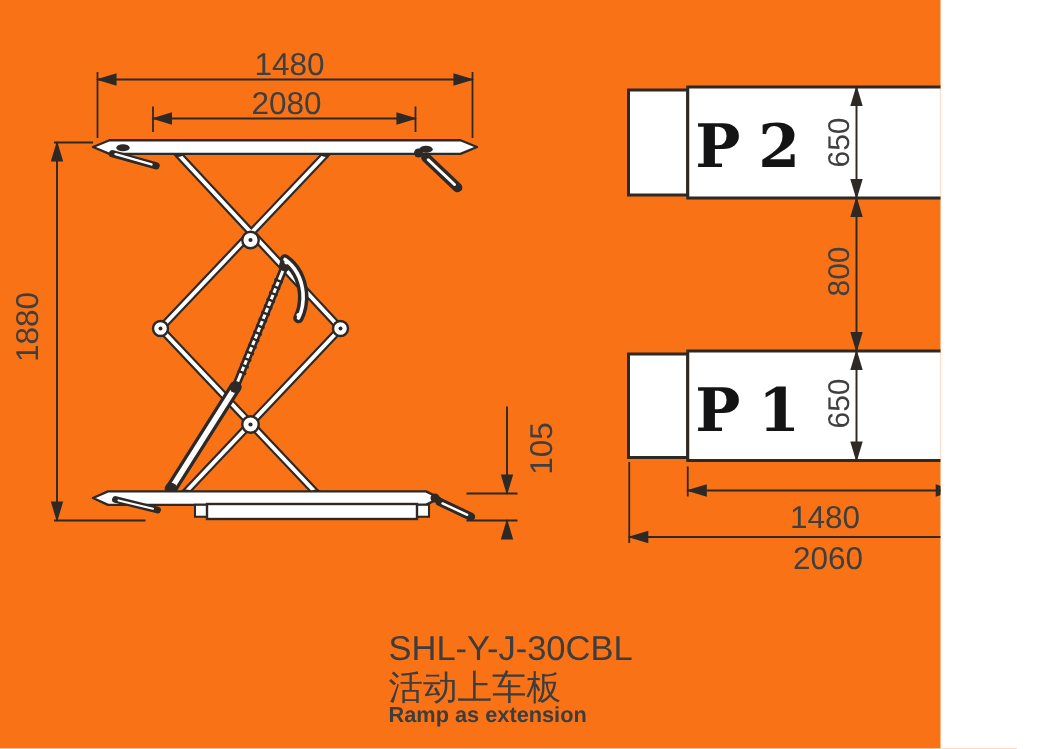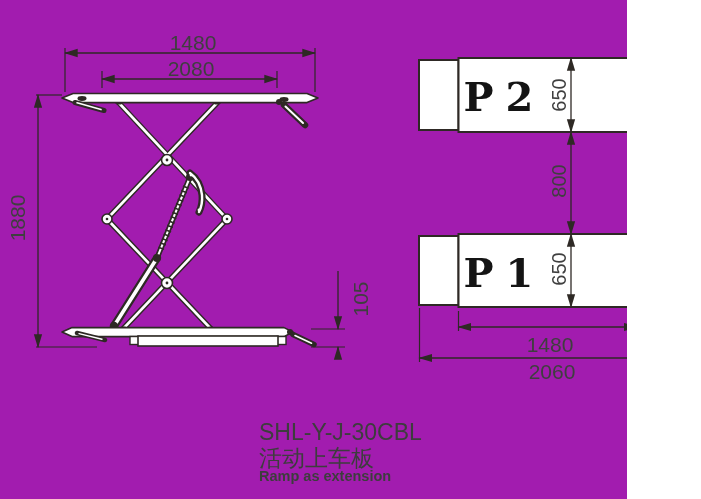--- a/index.html
+++ b/index.html
@@ -1,16 +1,16 @@
 <!DOCTYPE html>
 <html><head>
 <meta charset="utf-8">
 <style>
   html,body{margin:0;padding:0;background:#ffffff;}
-  .stage{position:relative;width:627px;height:499px;background:#a21caf;overflow:hidden;
+  .stage{position:relative;width:627px;height:499px;background:#f97316;overflow:hidden;
          font-family:"Liberation Sans", sans-serif;}
   svg{display:block;}
   .dim-text{fill:#3f3f3f;font-family:"Liberation Sans",sans-serif;font-size:21px;}
   .dim-text-sm{fill:#3f3f3f;font-family:"Liberation Sans",sans-serif;font-size:20px;}
   .p-label{fill:#141414;font-family:"DejaVu Serif",serif;font-weight:bold;font-size:40px;letter-spacing:-1px;}
   .cap-model{fill:#3d3d3d;font-family:"Liberation Sans",sans-serif;font-size:23px;}
   .cap-cn{fill:#3d3d3d;font-family:"Liberation Sans",sans-serif;font-size:23px;}
   .cap-en{fill:#3d3d3d;font-family:"Liberation Sans",sans-serif;font-size:14.5px;font-weight:bold;}
   .ln{stroke:#2e2925;fill:none;}
   .thin{stroke-width:1.2;}

